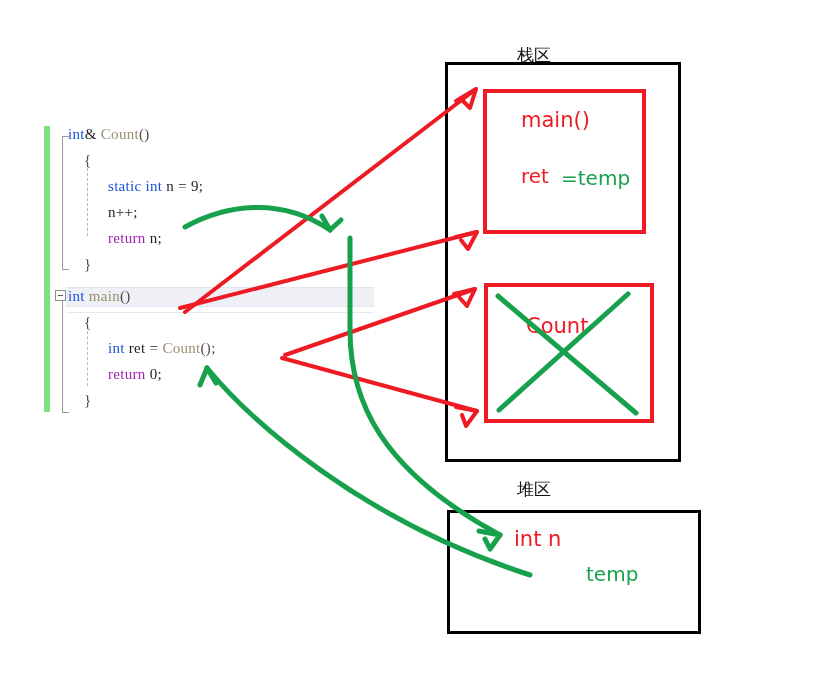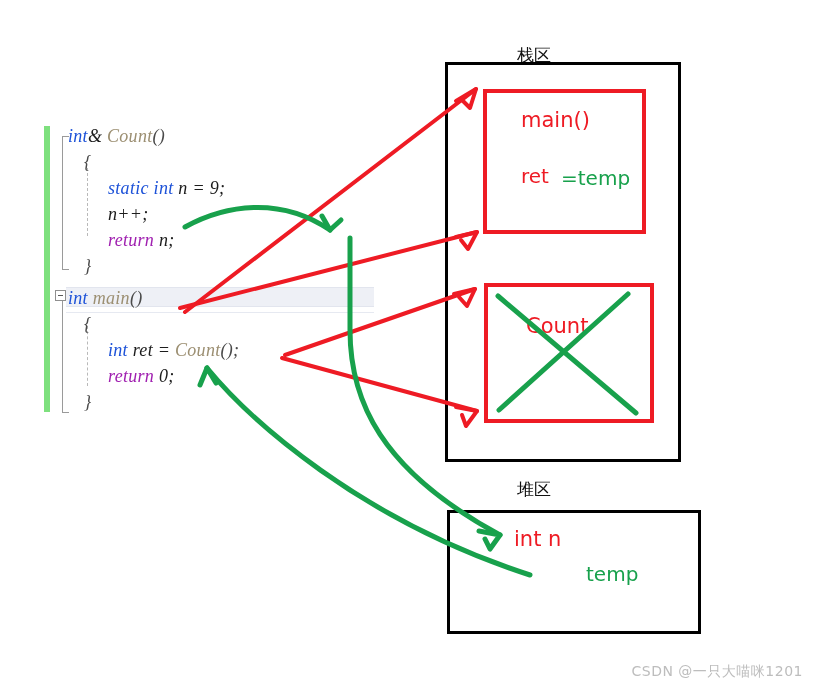--- a/index.html
+++ b/index.html
@@ -99,25 +99,24 @@
     top: 186px;
     width: 308px;
     height: 0px;
     border-bottom: 1px solid #e6e9f1;
   }
 
   .code-line {
     position: absolute;
     left: 24px;
     font-family: "Liberation Serif", serif;
-    font-size: 18px;
+    font-size: 15px;
     letter-spacing: 0.3px;
     white-space: pre;
     color: #2b2b2b;
-    font-style: italic;
   }
   .tok-kw   { color: #1d52d8; }
   .tok-fn   { color: #9c8f72; }
   .tok-ret  { color: #a020b0; }
   .tok-plain{ color: #1d1d1d; }
   .tok-punc { color: #4a4a4a; }
 
   
   .region-title {
     position: absolute;
@@ -250,15 +249,14 @@
       <path d="M500,535 L479,531 M500,535 L490,549 L485,539"></path>
 
       <path d="M207,368 C250,420 360,520 530,575"></path>
       <path d="M207,368 L200,385 M207,368 L216,383"></path>
 
       <path d="M498,296 L636,413"></path>
       <path d="M499,410 L628,294"></path>
     </g>
   </svg>
 
-  <div id="watermark">CSDN @一只大喵咪1201</div>
 
 </div>
 
 </body></html>

